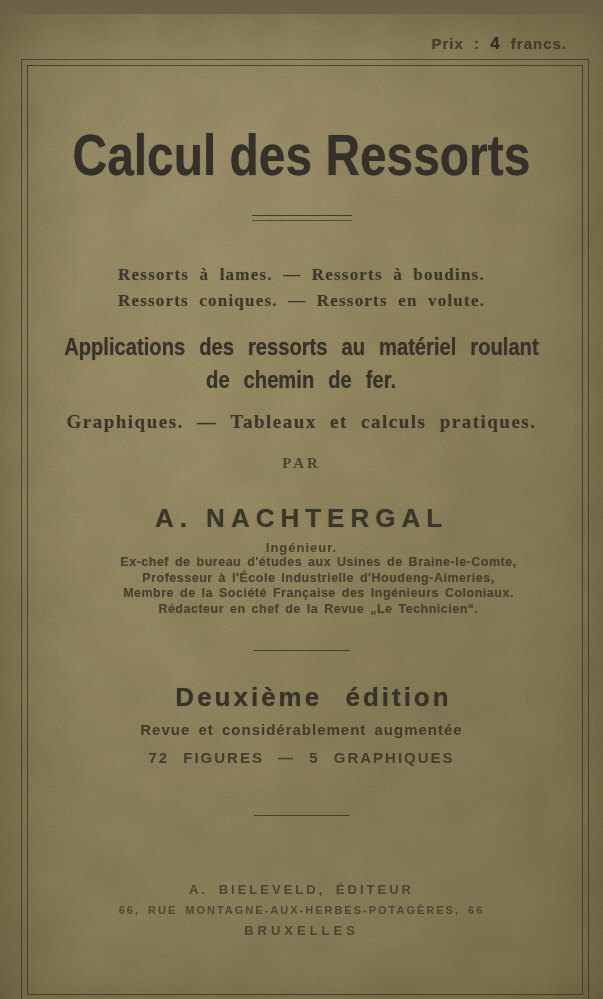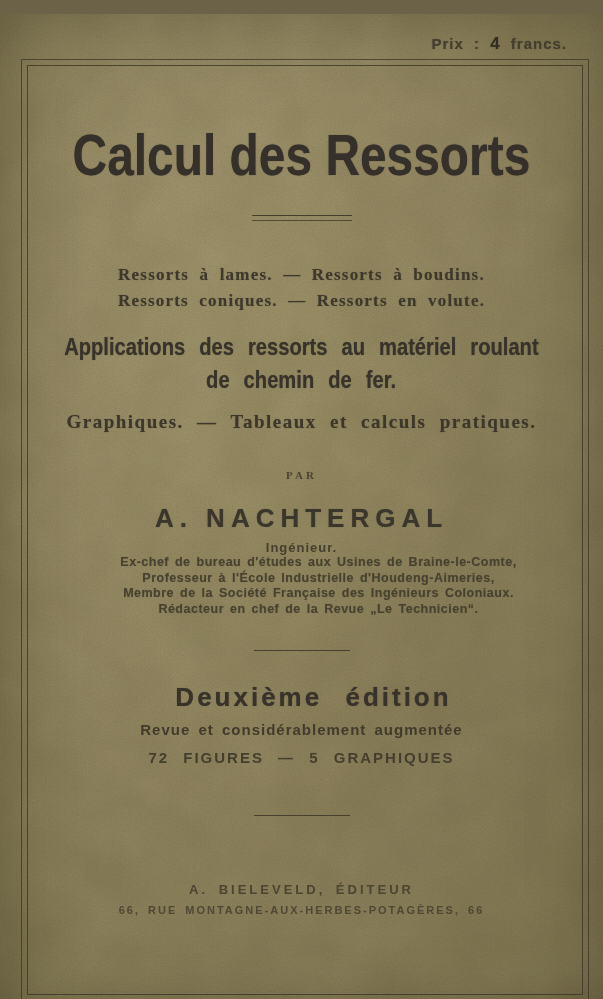--- a/index.html
+++ b/index.html
@@ -64,23 +64,23 @@
     text-shadow:0 0 1px rgba(52,47,38,.6);
   }
   .applications .squeeze{word-spacing:10px;}
   .graphiques{
     top:397px;
     font-family:"Liberation Serif", serif;
     font-size:19px;font-weight:700;letter-spacing:1.5px;word-spacing:7px;
     color:#3c372a;text-shadow:0 0 1px rgba(60,54,40,.45);text-align:center;
   }
   .par{
-    top:455px;
+    top:441px;
     font-family:"Liberation Serif", serif;
-    font-size:11px;font-weight:700;letter-spacing:3px;color:#4a4432;
+    font-size:15px;font-weight:700;letter-spacing:3px;color:#4a4432;
   }
   .author{
     top:489px;
     font-size:26px;font-weight:700;letter-spacing:6px;
     color:#3b362c;text-shadow:0 0 1px rgba(55,50,40,.55);
   }
   .author-title{
     top:526px;
     font-size:13px;font-weight:700;letter-spacing:1px;color:#453f2e;
   }
@@ -189,14 +189,15 @@
   <div class="abs edition-note">Revue et considérablement augmentée</div>
 
   <div class="abs figures">72 FIGURES — 5 GRAPHIQUES</div>
 
   <div class="rule-single" style="top:801px;"></div>
 
   <div class="abs publisher">A. BIELEVELD, ÉDITEUR</div>
 
   <div class="abs address">66, RUE MONTAGNE-AUX-HERBES-POTAGÈRES, 66</div>
 
+  <div class="abs city">BRUXELLES</div>
 
 </div>
 
 </body></html>

